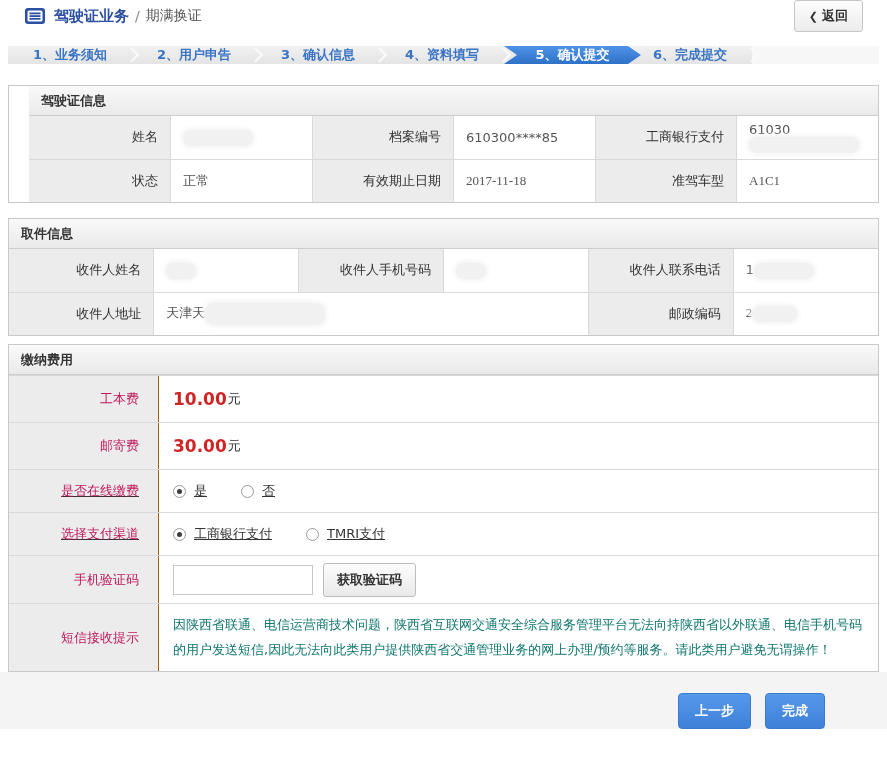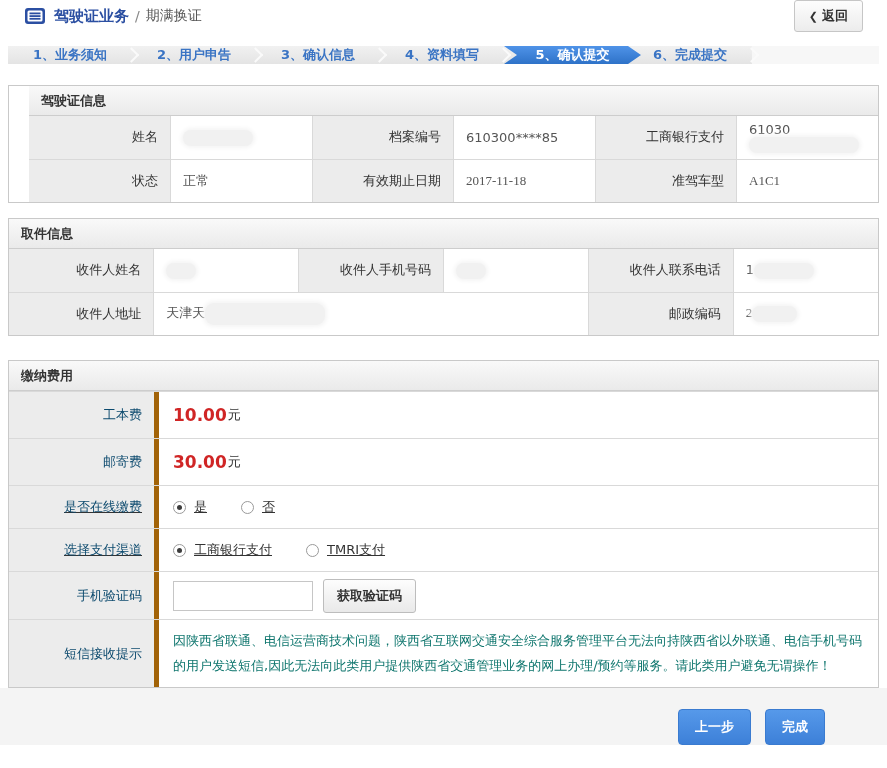--- a/index.html
+++ b/index.html
@@ -46,21 +46,21 @@
     width:137px; margin-right:-13px; z-index:2; color:#fff;
     background:linear-gradient(#4f93e8,#2e72c8);
     clip-path:polygon(0 0, calc(100% - 13px) 0, 100% 50%, calc(100% - 13px) 100%, 0 100%, 13px 50%);
   }
   .step-filler { flex:1; background:#f7f7f7; }
 
   
   .section { margin:0 8px; border:1px solid #c9c9c9; background:#fff; }
   .sec-license { margin-top:21px;padding-left:20px; }
   .sec-pickup  { margin-top:15px; }
-  .sec-payment { margin-top:24px; }
+  .sec-payment { margin-top:8px; }
   .sec-header {
     height:30px; line-height:30px; padding:0 12px; font-weight:bold; color:#333;
     background:linear-gradient(#f9f9f9,#eaeaea); border-bottom:1px solid #cdcdcd;
   }
   table.info { width:100%; border-collapse:collapse; table-layout:fixed; }
   table.info td { height:43px; border:1px solid #d9d9d9; padding:0 12px; font-size:13px; }
   table.info tr:first-child td { border-top:none; }
   table.info td:first-child { border-left:none; }
   table.info td:last-child { border-right:none; }
   table.info tr:last-child td { border-bottom:none;font-family:Liberation Serif, serif; }
@@ -71,22 +71,22 @@
     display:inline-block; height:16px; border-radius:9px; background:#f1f1f1;
     vertical-align:middle; box-shadow:0 0 4px 2px #f4f4f4;
   }
   .blur.tall { height:22px; }
   .w30{width:30px} .w45{width:45px} .w60{width:60px} .w70{width:70px} .w110{width:110px} .w120{width:120px}
 
   
   .p-row { display:flex; align-items:stretch; border-top:1px solid #d9d9d9; }
   .p-row:first-of-type { border-top:none; }
   .p-label {
-    width:150px; flex:0 0 auto; background:#ececec; border-right:5px solid #a16207;
-    display:flex; align-items:center; justify-content:flex-end; padding-right:12px; color:#0c4a6e;
+    width:150px; flex:0 0 auto; background:#ececec; border-right:1px solid #a16207;
+    display:flex; align-items:center; justify-content:flex-end; padding-right:19px; color:#be185d;
   }
   .p-value { flex:1; background:#fff; display:flex; align-items:center; padding-left:14px; }
   .row-fee   { height:47px; }
   .row-radio { height:43px;text-decoration:underline; }
   .row-input { height:48px; }
   .fee-amount { color:#d02525; font-weight:bold; font-size:17px; }
   .fee-unit { color:#333; font-size:13px; margin-left:1px; }
 
   .radio-opt { display:flex; align-items:center; margin-right:34px; cursor:pointer; color:#333; }
   .radio-dot {

